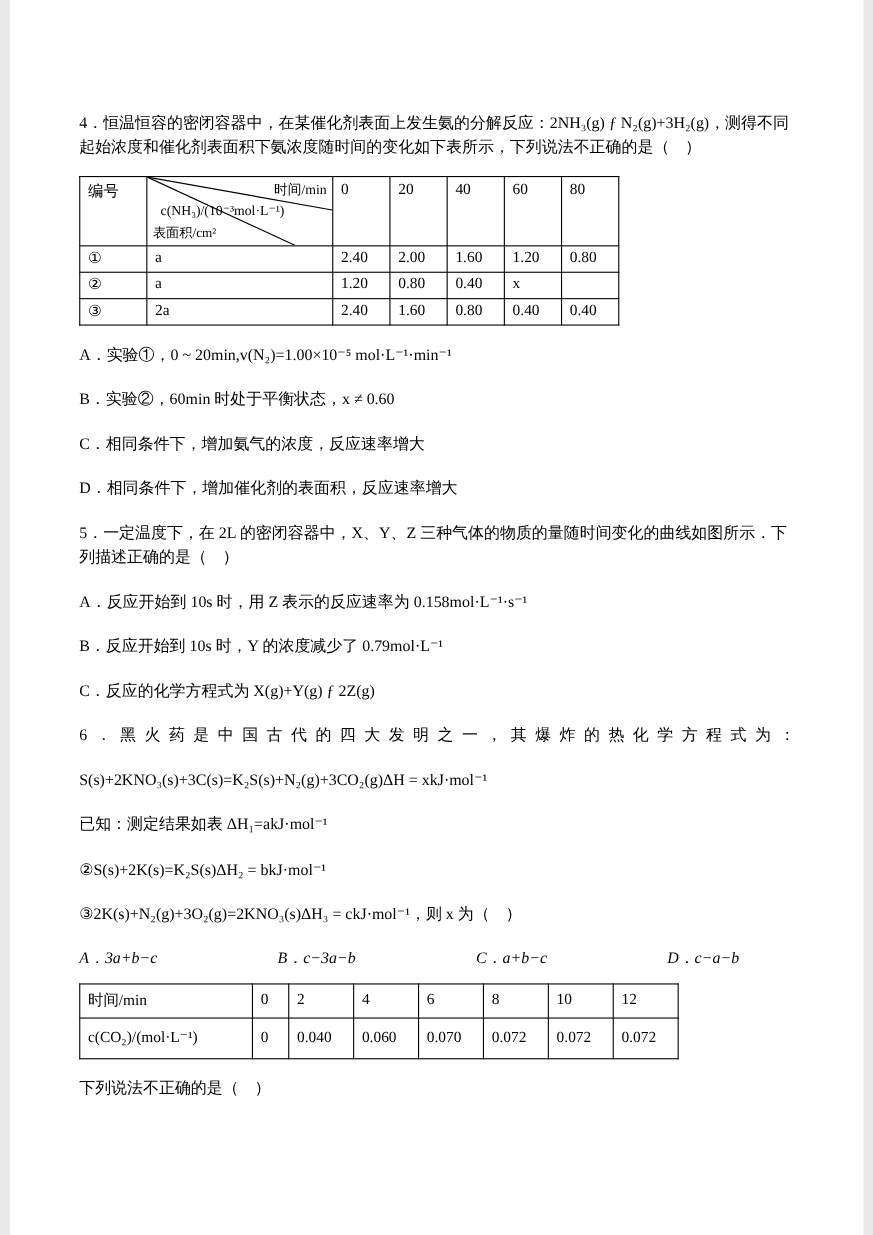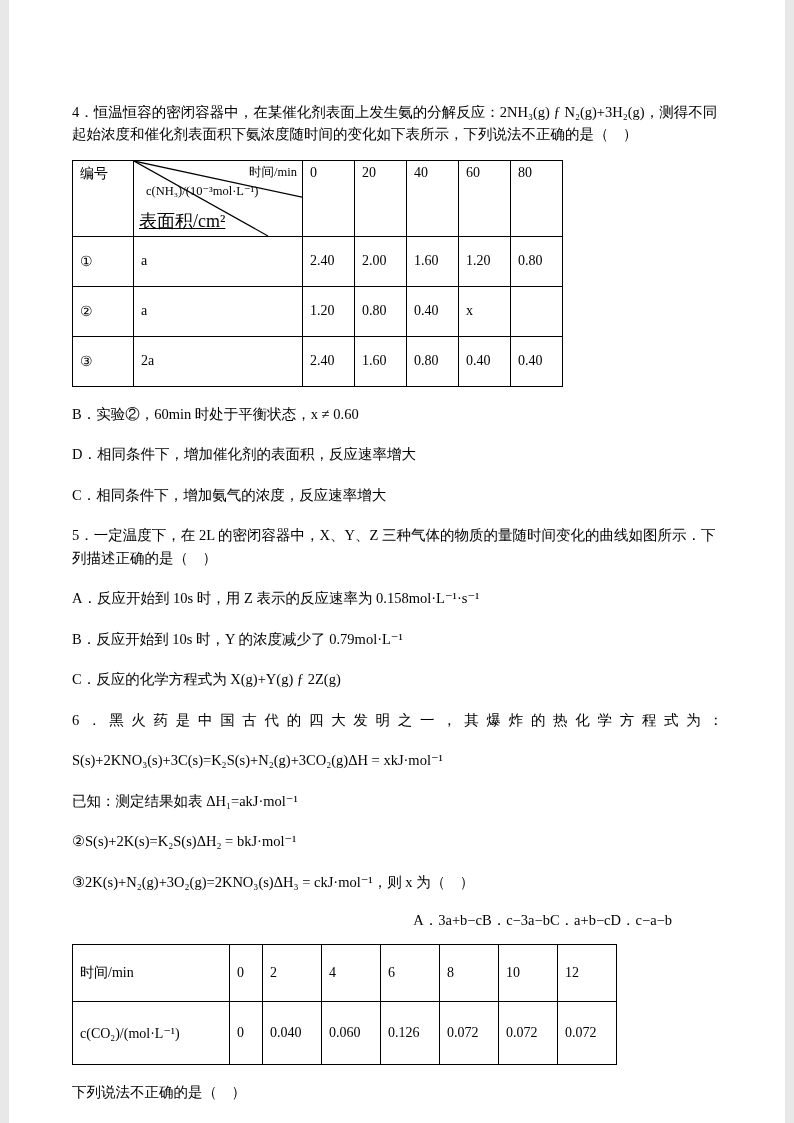--- a/index.html
+++ b/index.html
@@ -10,36 +10,36 @@
     background:#ffffff;
     font-family:"Liberation Serif","DejaVu Serif",serif;
     color:#000;
     overflow:hidden;
     box-sizing:border-box;
     padding:92px 62px 0 63px;
     font-size:14.5px;
   }
   p{margin:0;padding:9px 0;line-height:1.55;}
   .spread{text-align:justify;text-align-last:justify;}
-  .opt-row{display:flex;width:600px;justify-content:flex-end;padding:9px 0;}
+  .opt-row{display:flex;width:600px;justify-content:space-between;padding:9px 0;font-style:italic;}
   .opt-row span{white-space:nowrap;}
   table{border-collapse:collapse;margin:5px 0 7px 0;font-size:14px;}
-  td{border:1px solid #000;padding:13px 7px;vertical-align:middle;text-align:left;}
+  td{border:1px solid #000;padding:0 7px;vertical-align:middle;text-align:left;}
   
   .q4t .col-id{width:46px;}
   .q4t .col-diag{width:168px;}
   .q4t .col-t{width:37px;}
   .q4t .hdr td{height:58px;vertical-align:top;padding-top:4px;}
   .q4t .row td{height:23px;}
   .diag-cell{position:relative;padding:0;height:58px;}
   .diag-svg{position:absolute;left:0;top:0;width:100%;height:100%;}
   .diag-svg line{stroke:#000;stroke-width:1;}
   .diag-top{position:absolute;top:3px;right:5px;font-size:12.5px;}
   .diag-mid{position:absolute;top:22px;left:12px;font-size:12.5px;white-space:nowrap;}
-  .diag-bot{position:absolute;bottom:3px;left:5px;font-size:18px;text-decoration:underline;}
+  .diag-bot{position:absolute;bottom:3px;left:5px;font-size:12px;}
   
   .q7t td{height:30px;}
   .q7t .c0{width:142px;}
   .q7t .c1{width:18px;}
   .q7t .cn{width:44px;}
   .q7t .r2 td{height:36px;}
 </style>
 </head>
 <body>
 
@@ -89,23 +89,24 @@
       <td>2a</td>
       <td>2.40</td>
       <td>1.60</td>
       <td>0.80</td>
       <td>0.40</td>
       <td>0.40</td>
     </tr>
   </tbody>
     </table>
 
+  <p>A．实验①，0 ~ 20min,v(N₂)=1.00×10⁻⁵ mol·L⁻¹·min⁻¹</p>
   <p>B．实验②，60min 时处于平衡状态，x ≠ 0.60</p>
+  <p>C．相同条件下，增加氨气的浓度，反应速率增大</p>
   <p>D．相同条件下，增加催化剂的表面积，反应速率增大</p>
-  <p>C．相同条件下，增加氨气的浓度，反应速率增大</p>
 
   <p>5．一定温度下，在 2L 的密闭容器中，X、Y、Z 三种气体的物质的量随时间变化的曲线如图所示．下列描述正确的是（　）</p>
   <p>A．反应开始到 10s 时，用 Z 表示的反应速率为 0.158mol·L⁻¹·s⁻¹</p>
   <p>B．反应开始到 10s 时，Y 的浓度减少了 0.79mol·L⁻¹</p>
   <p>C．反应的化学方程式为 X(g)+Y(g) ƒ  2Z(g)</p>
 
   <p class="spread">6．黑火药是中国古代的四大发明之一，其爆炸的热化学方程式为：</p>
   <p>S(s)+2KNO₃(s)+3C(s)=K₂S(s)+N₂(g)+3CO₂(g)ΔH = xkJ·mol⁻¹</p>
   <p>已知：测定结果如表 ΔH₁=akJ·mol⁻¹</p>
   <p>②S(s)+2K(s)=K₂S(s)ΔH₂ = bkJ·mol⁻¹</p>
@@ -128,21 +129,21 @@
       <td class="cn">6</td>
       <td class="cn">8</td>
       <td class="cn">10</td>
       <td class="cn">12</td>
     </tr>
     <tr class="r2">
       <td>c(CO₂)/(mol·L⁻¹)</td>
       <td>0</td>
       <td>0.040</td>
       <td>0.060</td>
-      <td>0.126</td>
+      <td>0.070</td>
       <td>0.072</td>
       <td>0.072</td>
       <td>0.072</td>
     </tr>
   </tbody>
     </table>
 
   <p>下列说法不正确的是（　）</p>
 
 </div>

